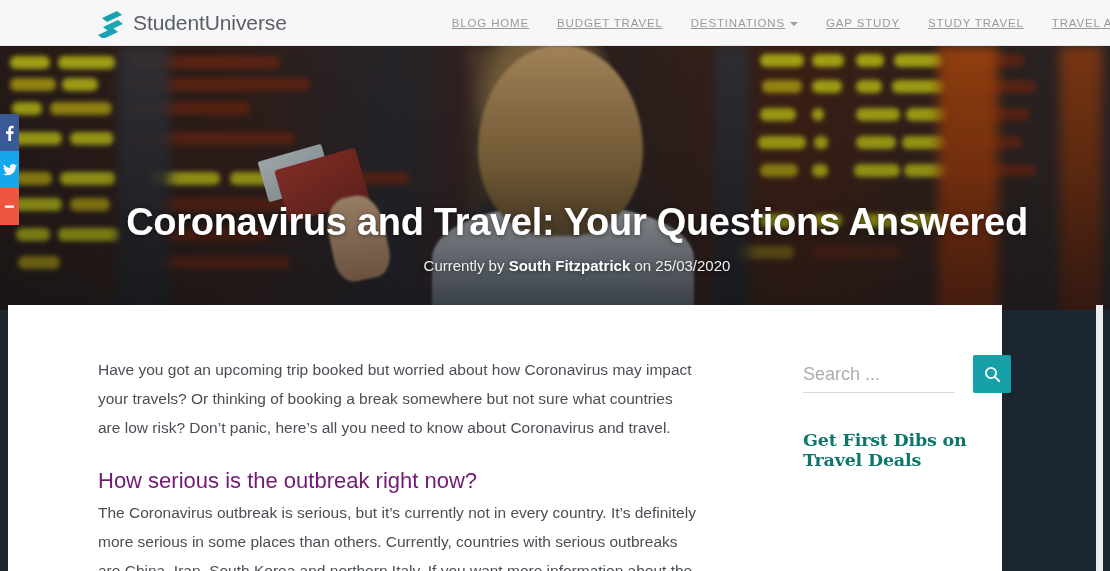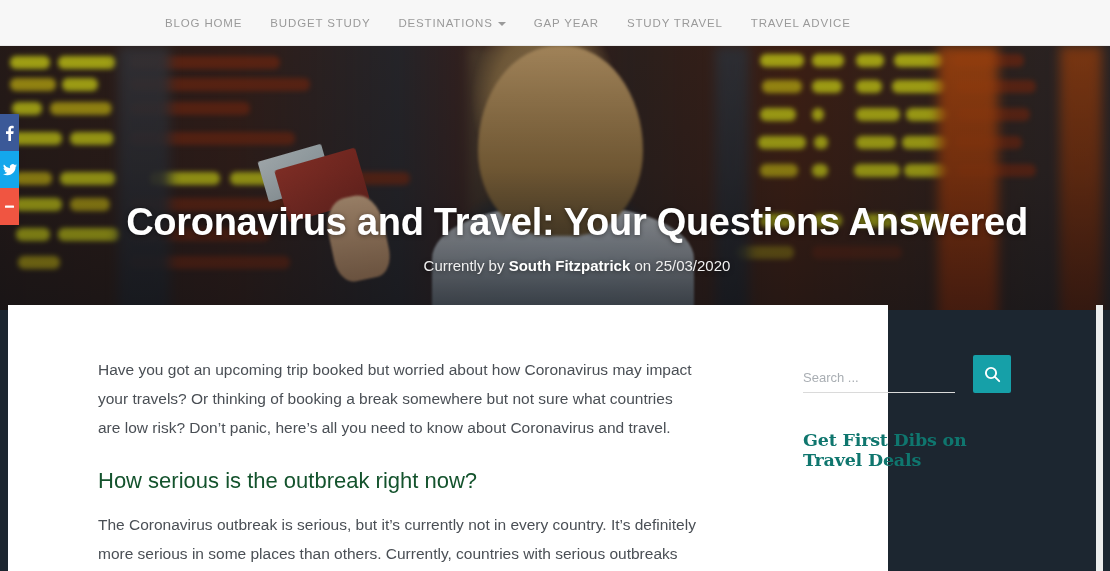--- a/index.html
+++ b/index.html
@@ -28,21 +28,21 @@
     font-size:21px; color:#5a6068; letter-spacing:-0.1px;
     white-space:nowrap;
   }
   .nav {
     display:flex; align-items:center; gap:28px;
     margin-left:165px;
   }
   .nav-item {
     font-size:11.5px; color:#9a9a9a; letter-spacing:0.85px;
     white-space:nowrap; cursor:pointer;
-    display:flex; align-items:center; gap:5px;
+    display:flex; align-items:center; gap:5px;text-decoration:underline;
   }
   .caret {
     width:0; height:0; display:inline-block;
     border-left:4px solid transparent;
     border-right:4px solid transparent;
     border-top:4px solid #9a9a9a;
     position:relative; top:1px;
   }
 
   
@@ -157,53 +157,53 @@
     cursor:pointer;
   }
   .sb-fb { background:#3b5998; }
   .sb-tw { background:#14a7ec; }
   .sb-pn { background:#f05541; }
   .sbtn svg { display:block; }
 
   
   .card {
     position:absolute; left:8px; top:305px;
-    width:880px; height:266px;
+    width:994px; height:266px;
     background:#ffffff;
     z-index:20;
   }
   .scrollgap {
     position:absolute; left:1096px; top:305px;
     width:7px; height:266px;
     background:#eceded; z-index:19;
   }
   .inner {
     position:absolute; left:90px; top:50px;
     width:930px;
     display:flex; gap:0;
   }
 
   
   .article { width:600px; }
   .para {
     font-size:15.5px; line-height:29px; color:#4a4f55;
   }
   .h2 {
-    font-size:22px; color:#14532d; font-weight:normal;
-    margin:26px 0 16px 0;
+    font-size:22px; color:#701a75; font-weight:normal;
+    margin:26px 0 4px 0;
   }
 
   
   .sidebar { width:225px; margin-left:105px; }
   .searchrow { display:flex; align-items:flex-end; gap:18px; }
   .searchfield {
     width:152px; border:none; border-bottom:1px solid #dadada;
     background:transparent; outline:none;
     font-family:"Liberation Sans", sans-serif;
-    font-size:13px; color:#9aa0a6;
+    font-size:18px; color:#9aa0a6;
     padding:0 0 7px 0;
   }
   .searchfield::placeholder { color:#a9aeb3; }
   .searchbtn {
     width:38px; height:38px; border:none; cursor:pointer;
     background:#16a0a8; border-radius:2px;
     display:flex; align-items:center; justify-content:center;
   }
   .side-h {
     margin-top:37px;
@@ -212,33 +212,43 @@
     letter-spacing:-0.2px;
   }
   .side-p {
     margin-top:14px; font-size:13px; line-height:21px; color:#6c7278;
   }
 </style>
 </head>
 <body>
 
 <div class="header">
+  <div class="brand">
+    <div class="logo-mark">
+      <svg width="28" height="30" viewBox="0 0 28 30">
+        <path d="M21 3 L26 7 L11 14 L6 10 Z" fill="#19a3ae"></path>
+        <path d="M22 12 L27 16 L12 23 L7 19 Z" fill="#1aa9b4"></path>
+        <path d="M17 20 L22 24 L7 31 L2 27 Z" fill="#19a3ae"></path>
+      </svg>
+    </div>
+    <div class="brand-name">StudentUniverse</div>
+  </div>
   <div class="nav">
     <div class="nav-item">
       <span>BLOG HOME</span>
     </div>
     <div class="nav-item">
-      <span>BUDGET STUDY</span>
+      <span>BUDGET TRAVEL</span>
     </div>
     <div class="nav-item">
       <span>DESTINATIONS</span>
       <span class="caret"></span>
     </div>
     <div class="nav-item">
-      <span>GAP YEAR</span>
+      <span>GAP STUDY</span>
     </div>
     <div class="nav-item">
       <span>STUDY TRAVEL</span>
     </div>
     <div class="nav-item">
       <span>TRAVEL ADVICE</span>
     </div>
   </div>
 </div>
 

